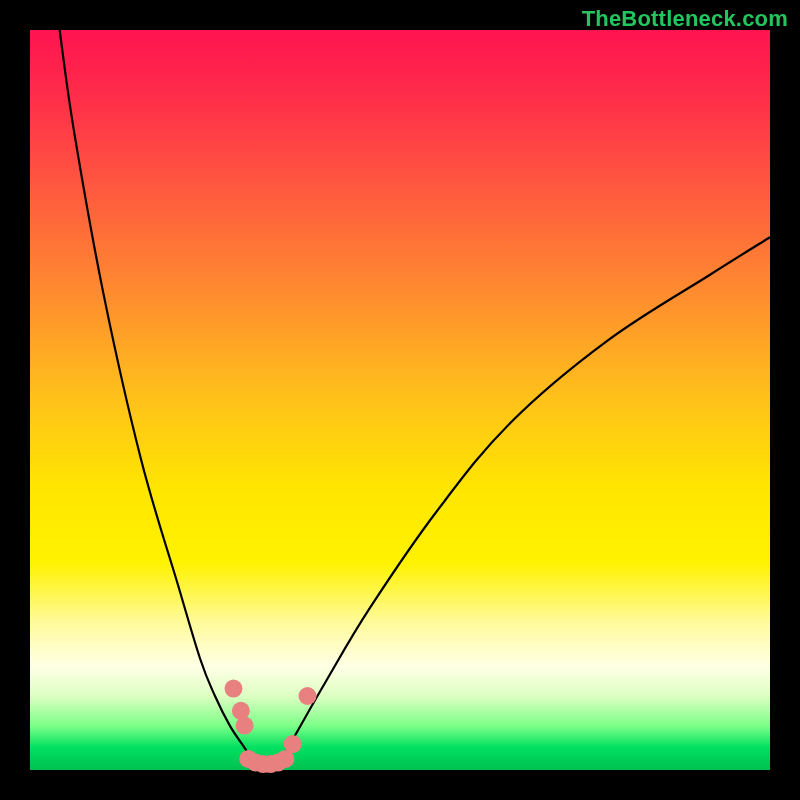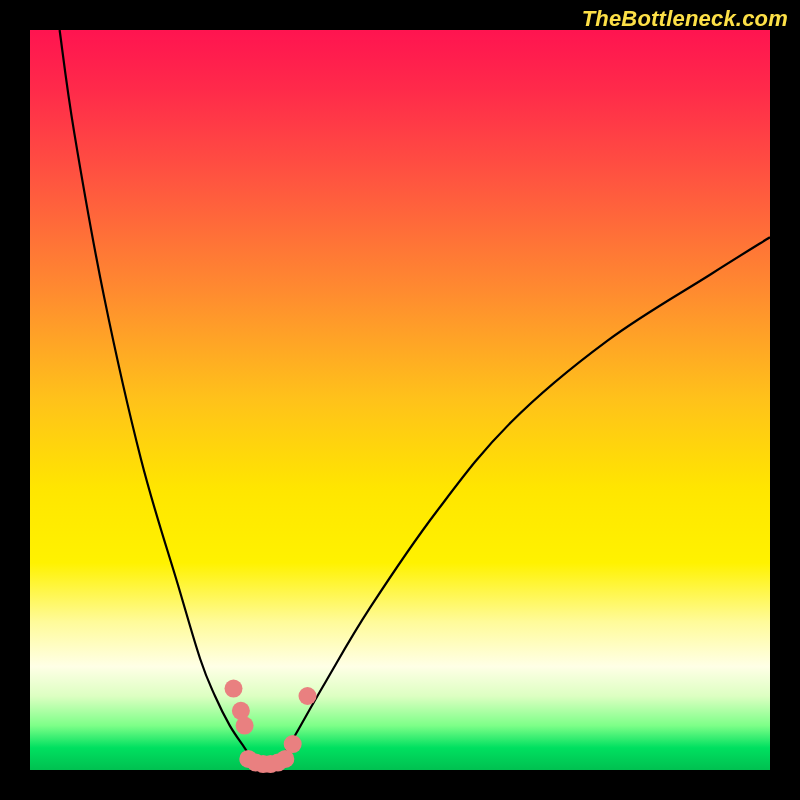--- a/index.html
+++ b/index.html
@@ -32,23 +32,22 @@
       #00e060 97%,
       #00c050 100%
     );
   }
   .watermark {
     position: absolute;
     top: 6px;
     right: 12px;
     font-size: 22px;
     font-weight: 600;
-    color: #fde047;
+    color: #22c55e;
     letter-spacing: 0.2px;
-    font-style: italic;
   }
   svg.overlay {
     position: absolute;
     left: 0;
     top: 0;
     width: 800px;
     height: 800px;
   }
   .curve {
     fill: none;

